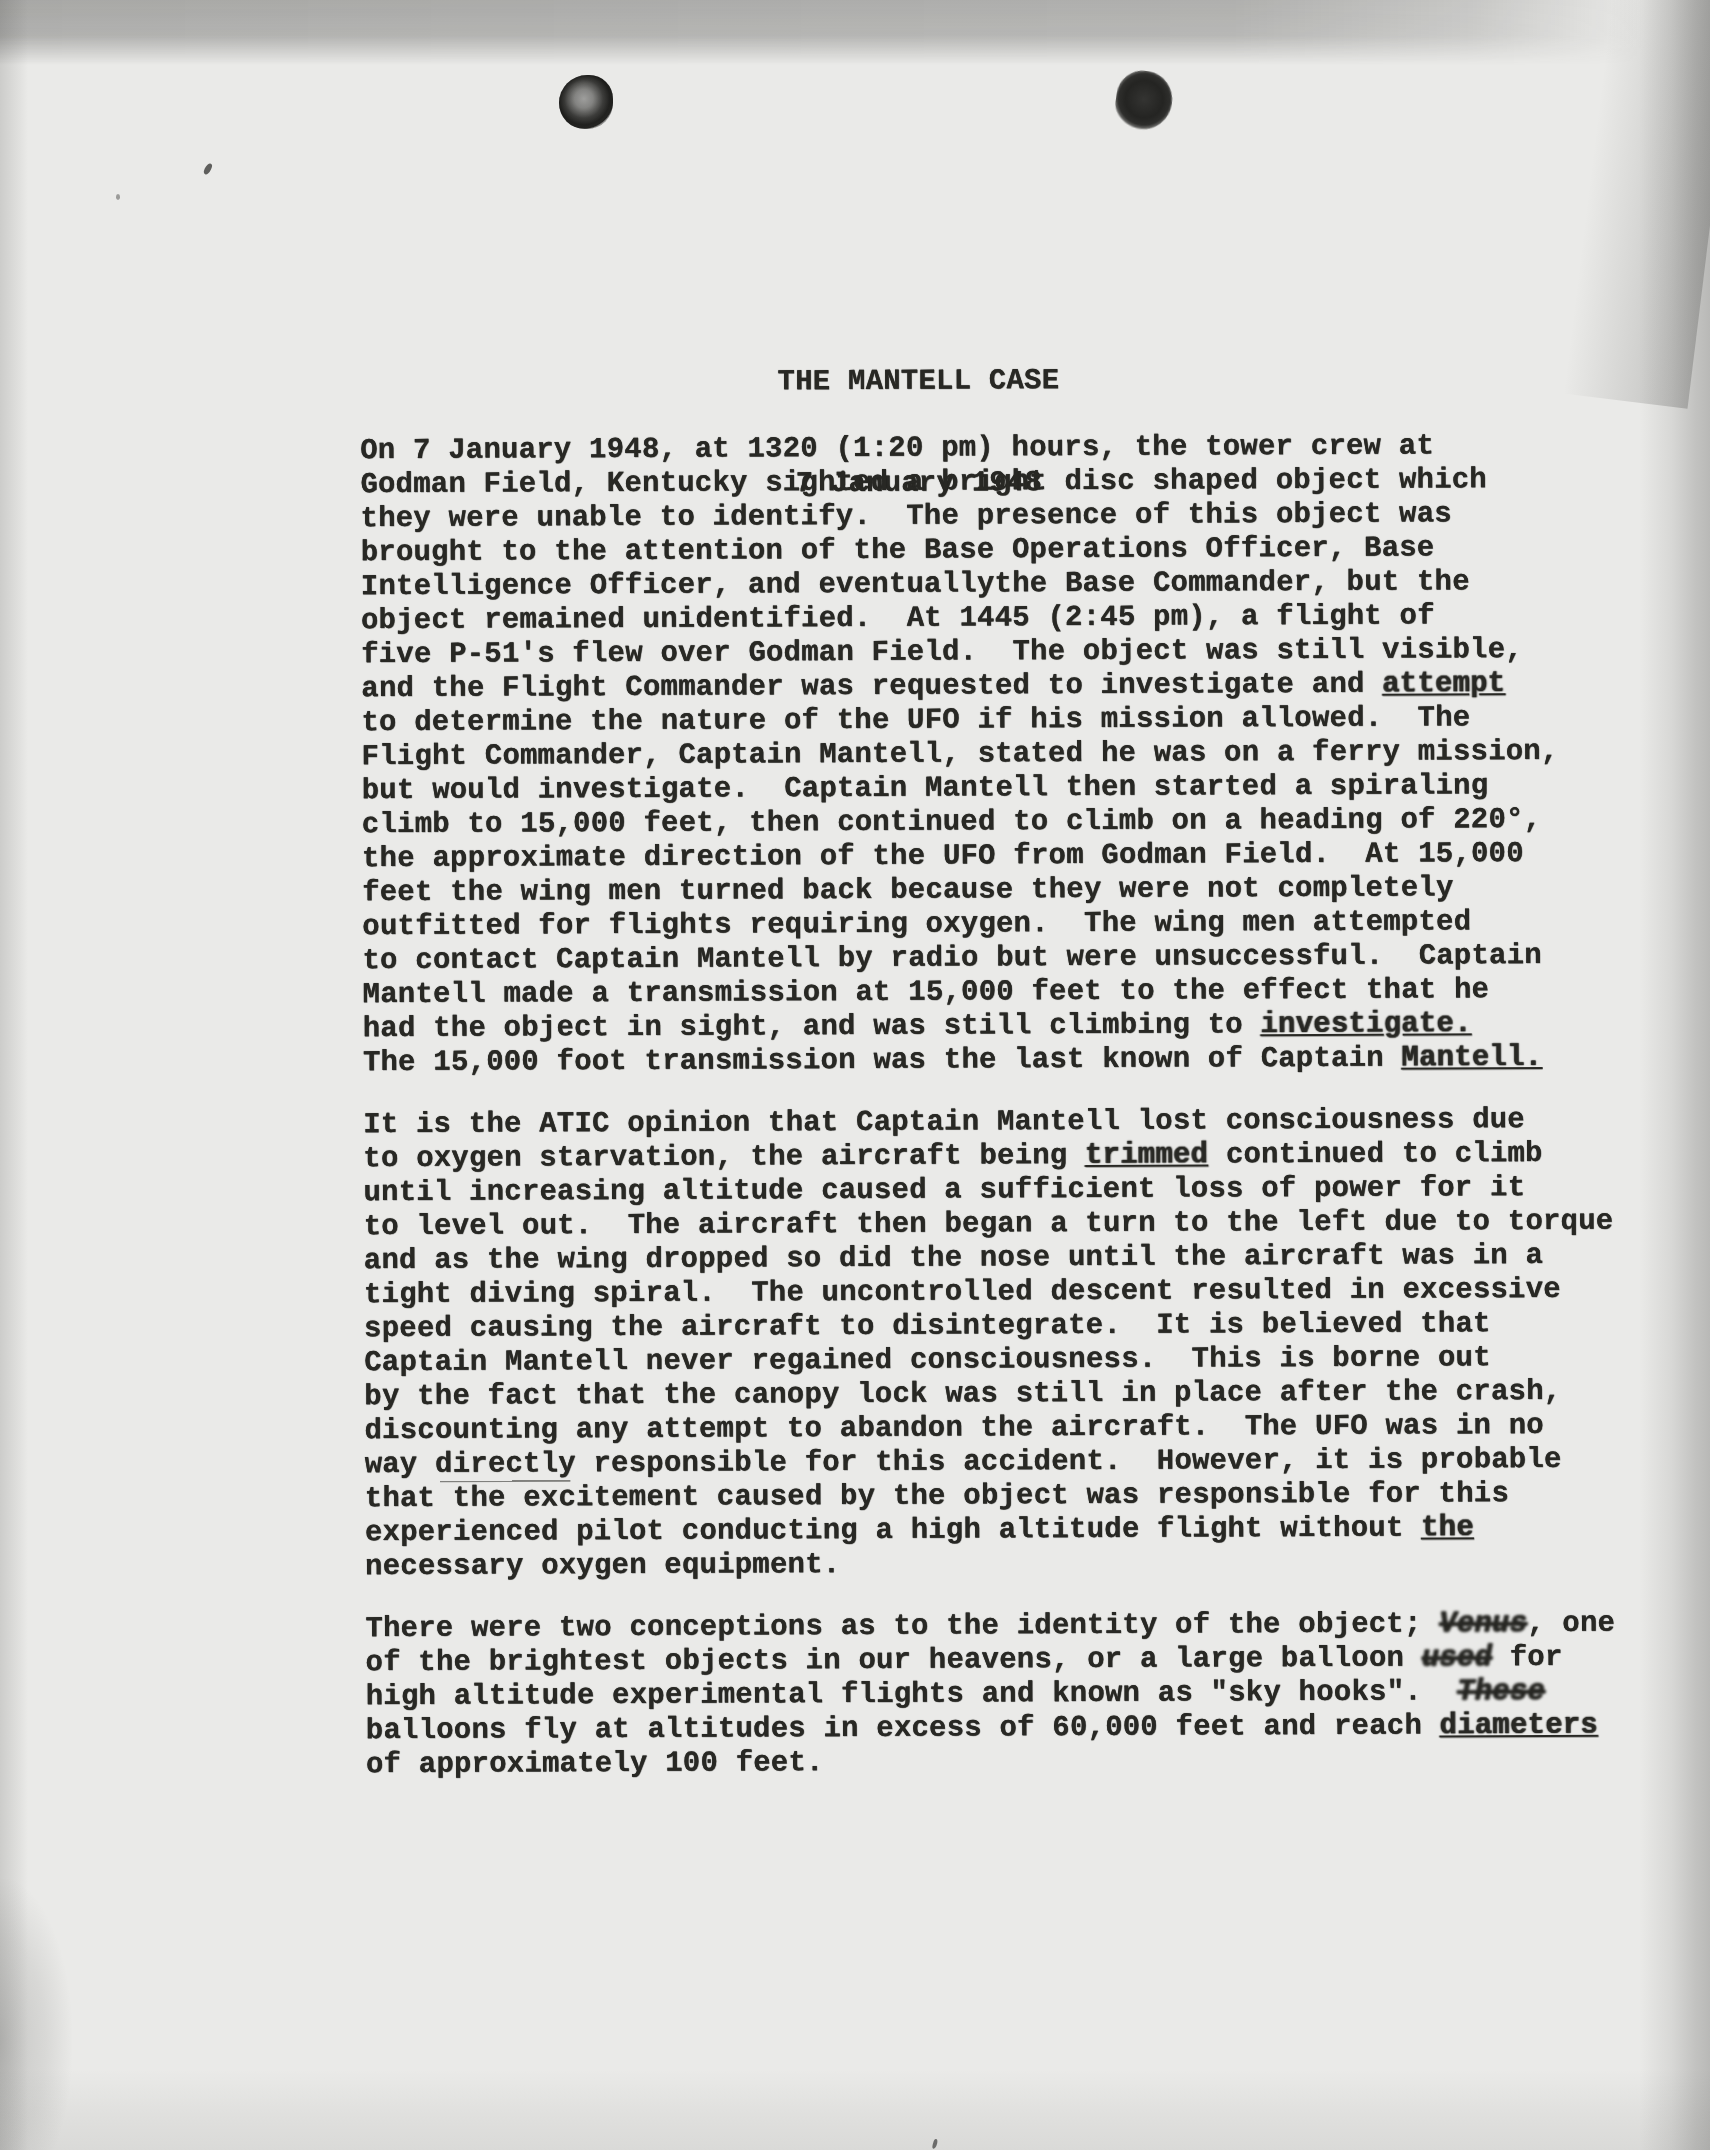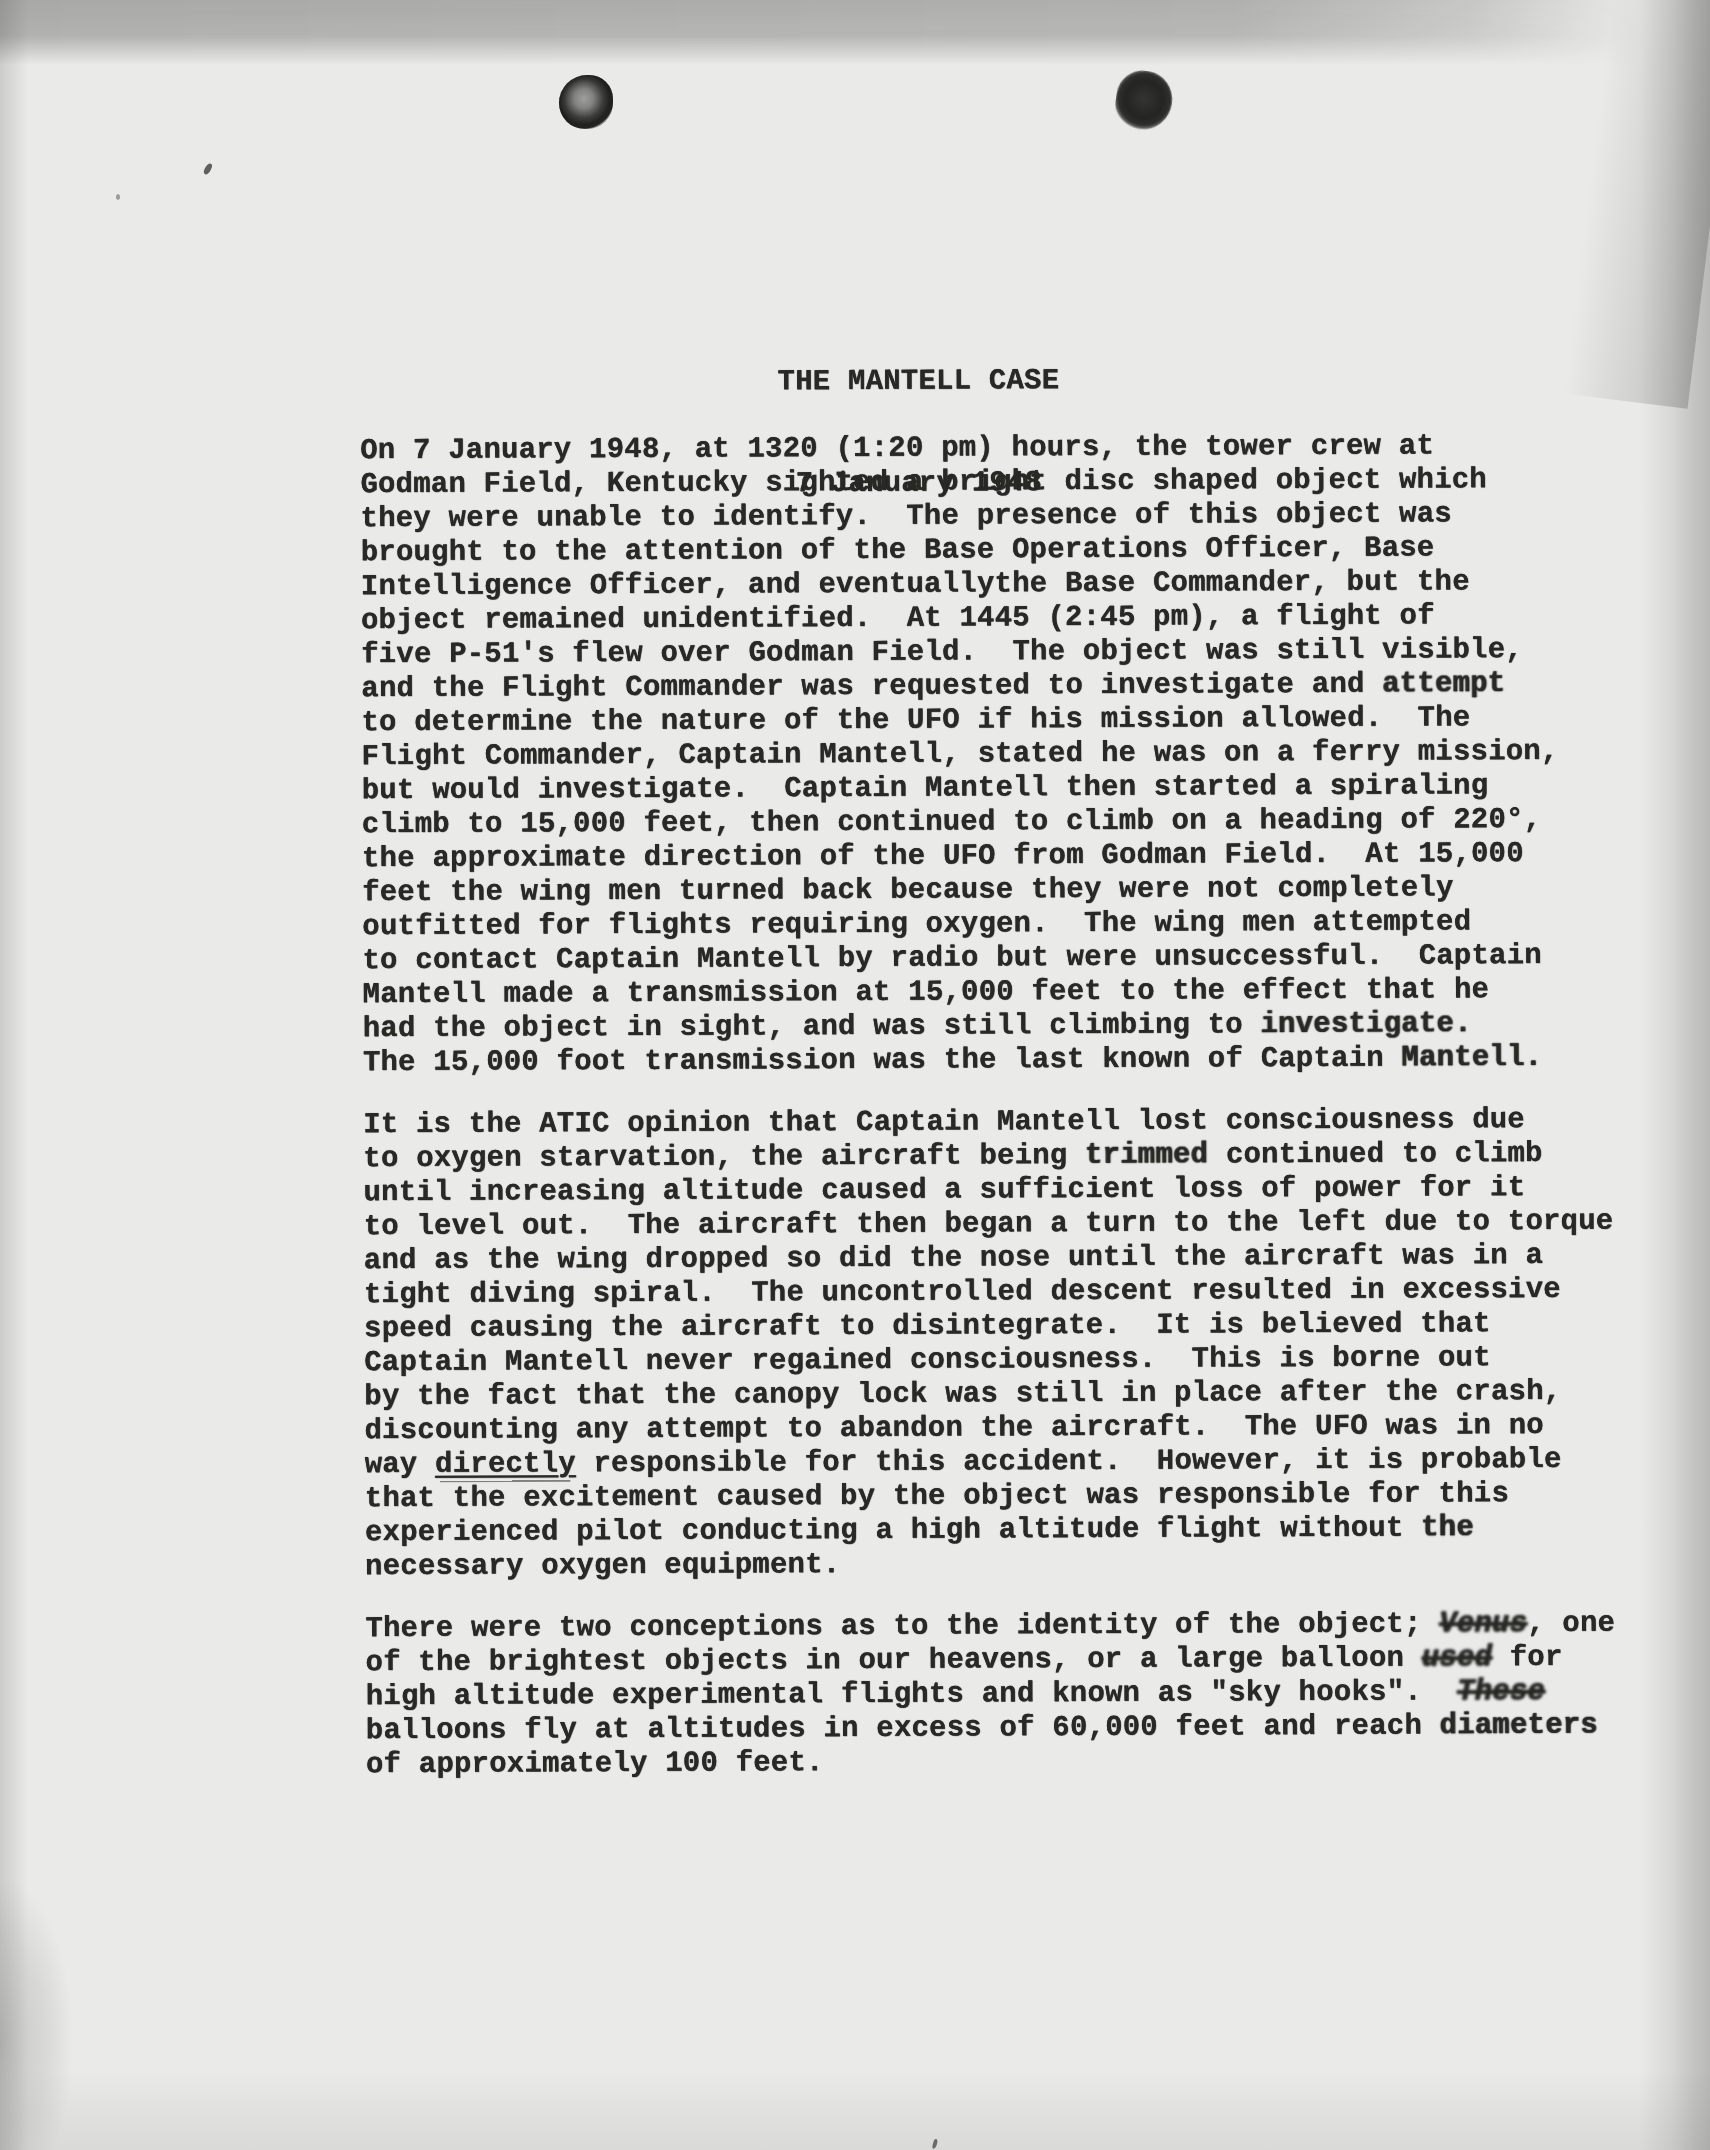--- a/index.html
+++ b/index.html
@@ -67,29 +67,30 @@
   .title-block{position:absolute;left:772px;top:297px;width:297px;text-align:center;}
   .doc-title{display:block;}
   .doc-date{display:block;}
   .body-block{position:absolute;left:362px;top:432px;}
   .paragraph{margin:0;}
   .paragraph + .paragraph{margin-top:28px;}
   .line{height:34px;}
   .smudge{
     filter:blur(0.7px);
     text-shadow:0 0 1.4px rgba(30,30,26,.9), 0.5px 0.5px 1px rgba(30,30,26,.65), -0.5px 0 0.5px rgba(30,30,26,.5);
+    text-decoration:underline;
   }
   .overstruck{
     filter:blur(0.9px);
     text-decoration:line-through;text-decoration-thickness:3.4px;
     text-shadow:0 0 1.9px rgba(30,30,26,.95), 0.5px 0 1px rgba(30,30,26,.85), 0 1px 1px rgba(30,30,26,.6);
     font-style:italic;
   }
   .underline{
-    text-decoration:underline;text-decoration-thickness:1.9px;text-underline-offset:4.3px;
+    text-decoration-thickness:1.9px;text-underline-offset:4.3px;
     box-shadow:0 6.7px 0 -5.3px rgba(40,40,36,.55);
   }
 </style>
 </head>
 <body>
 
 <div class="edge-top"></div>
 <div class="edge-left"></div>
 <div class="edge-left-bottom-crease"></div>
 <div class="corner-shade-topright"></div>

